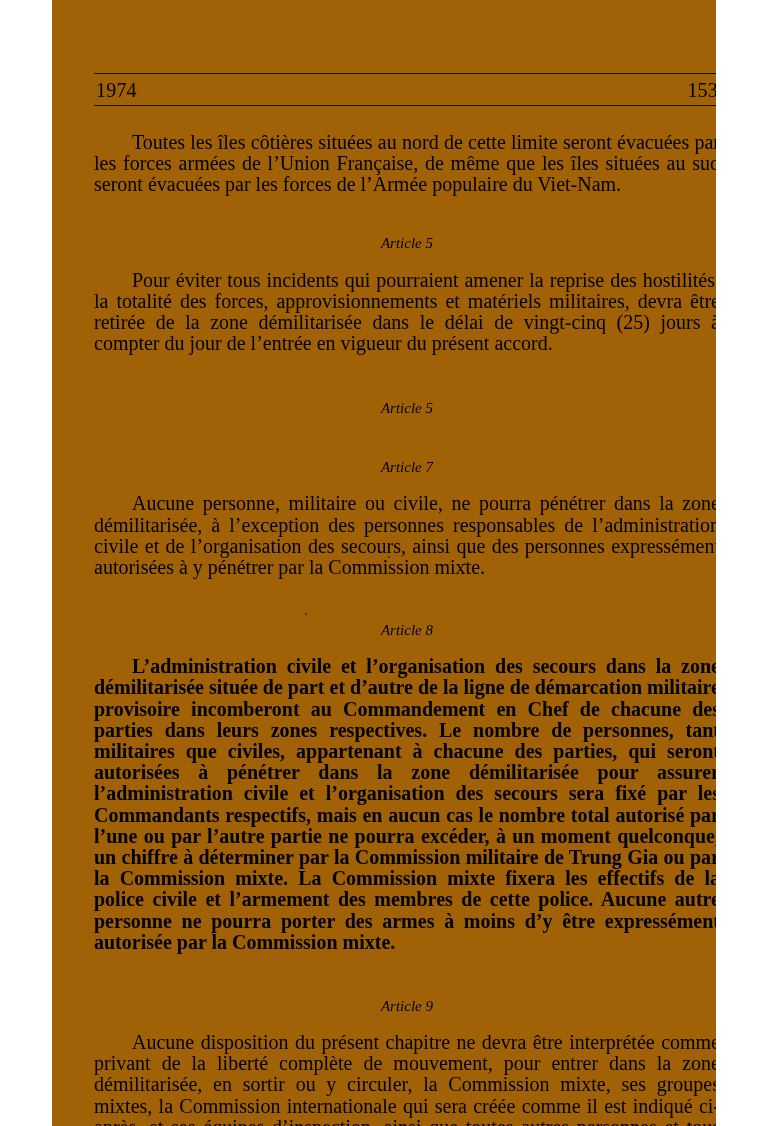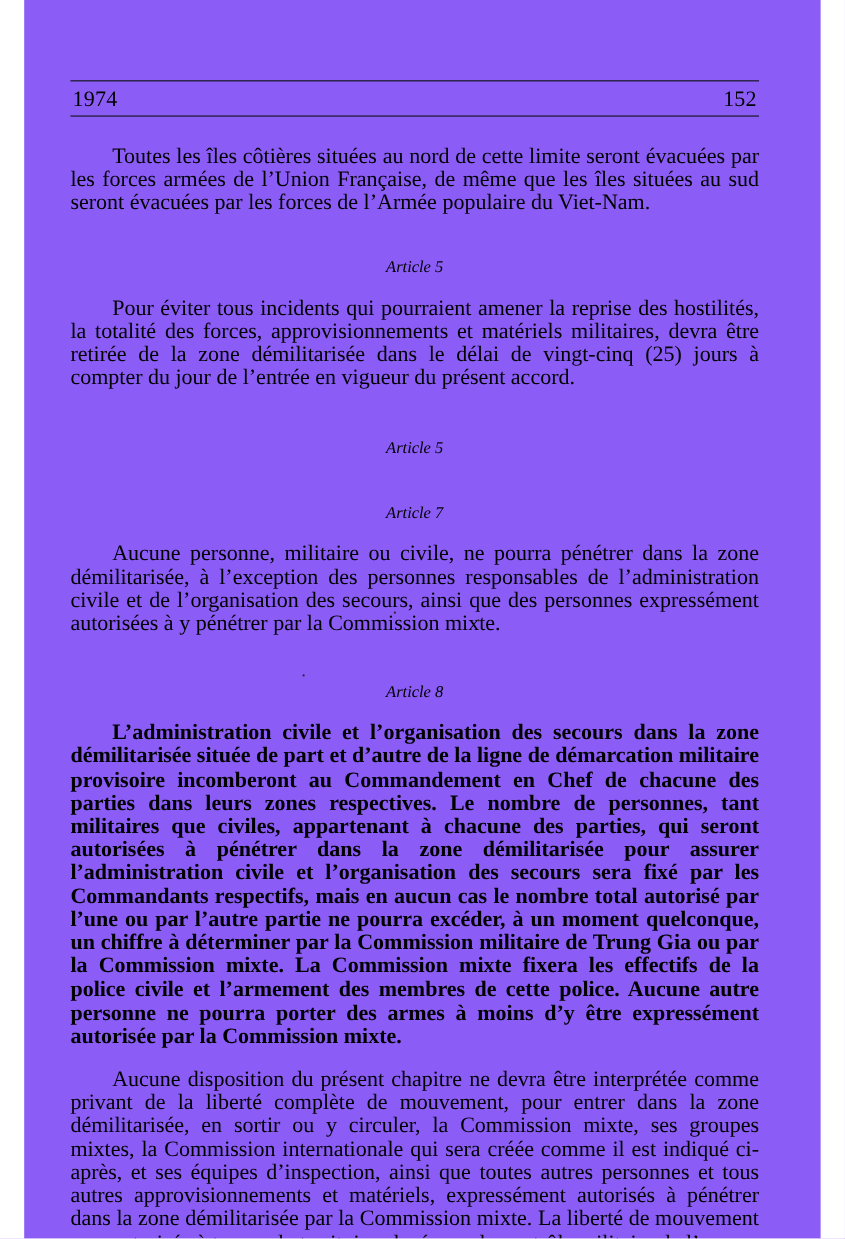--- a/index.html
+++ b/index.html
@@ -7,24 +7,24 @@
     margin: 0;
     padding: 0;
     background: #ffffff;
   }
   body {
     font-family: "Liberation Serif", "DejaVu Serif", serif;
     color: #000000;
   }
   .page {
     position: relative;
-    width: 724px;
+    width: 664px;
     height: 1126px;
     margin: 0 auto;
-    background: #8b5cf6;
+    background: #a16207;
     box-sizing: border-box;
     overflow: hidden;
   }
   .content {
     position: absolute;
     left: 42px;
     top: 0;
     width: 626px;
   }
 
@@ -107,36 +107,37 @@
 </style>
 </head>
 <body>
 
 <div class="page">
 
   <div class="content">
 
     <div class="running-head">
       <span class="rh-year">1974</span>
-      <span class="rh-page">152</span>
+      <span class="rh-page">153</span>
     </div>
 
     <p class="para first">Toutes les îles côtières situées au nord de cette limite seront évacuées par les forces armées de l’Union Française, de même que les îles situées au sud seront évacuées par les forces de l’Armée populaire du Viet-Nam.</p>
 
     <p class="article-heading sp-a5-head">Article 5</p>
     <p class="para sp-a5-body">Pour éviter tous incidents qui pourraient amener la reprise des hostilités, la totalité des forces, approvisionnements et matériels militaires, devra être retirée de la zone démilitarisée dans le délai de vingt-cinq (25) jours à compter du jour de l’entrée en vigueur du présent accord.</p>
 
     <p class="article-heading sp-a6-head">Article 5</p>
 
     <p class="article-heading sp-a7-head">Article 7</p>
     <p class="para sp-a7-body">Aucune personne, militaire ou civile, ne pourra pénétrer dans la zone démilitarisée, à l’exception des personnes responsables de l’administration civile et de l’organisation des secours, ainsi que des personnes expressément autorisées à y pénétrer par la Commission mixte.</p>
 
     <p class="article-heading sp-a8-head">Article 8</p>
     <p class="para sp-a8-body">L’administration civile et l’organisation des secours dans la zone démilitarisée située de part et d’autre de la ligne de démarcation militaire provisoire incomberont au Commandement en Chef de chacune des parties dans leurs zones respectives. Le nombre de personnes, tant militaires que civiles, appartenant à chacune des parties, qui seront autorisées à pénétrer dans la zone démilitarisée pour assurer l’administration civile et l’organisation des secours sera fixé par les Commandants respectifs, mais en aucun cas le nombre total autorisé par l’une ou par l’autre partie ne pourra excéder, à un moment quelconque, un chiffre à déterminer par la Commission militaire de Trung Gia ou par la Commission mixte. La Commission mixte fixera les effectifs de la police civile et l’armement des membres de cette police. Aucune autre personne ne pourra porter des armes à moins d’y être expressément autorisée par la Commission mixte.</p>
 
+    <p class="article-heading sp-a9-head">Article 9</p>
     <p class="para sp-a9-body">Aucune disposition du présent chapitre ne devra être interprétée comme privant de la liberté complète de mouvement, pour entrer dans la zone démilitarisée, en sortir ou y circuler, la Commission mixte, ses groupes mixtes, la Commission internationale qui sera créée comme il est indiqué ci-après, et ses équipes d’inspection, ainsi que toutes autres personnes et tous autres approvisionnements et matériels, expressément autorisés à pénétrer dans la zone démilitarisée par la Commission mixte. La liberté de mouvement sera autorisée à travers le territoire placé sous le contrôle militaire de l’une ou l’autre partie, pour toute route ou voie d’eau qu’il sera nécessaire d’emprunter</p>
 
   </div>
 
   <span class="speck speck-right-margin"></span>
   <span class="speck speck-a7-a"></span>
   <span class="speck speck-a7-b"></span>
   <span class="speck speck-a8-a"></span>
 
 </div>

